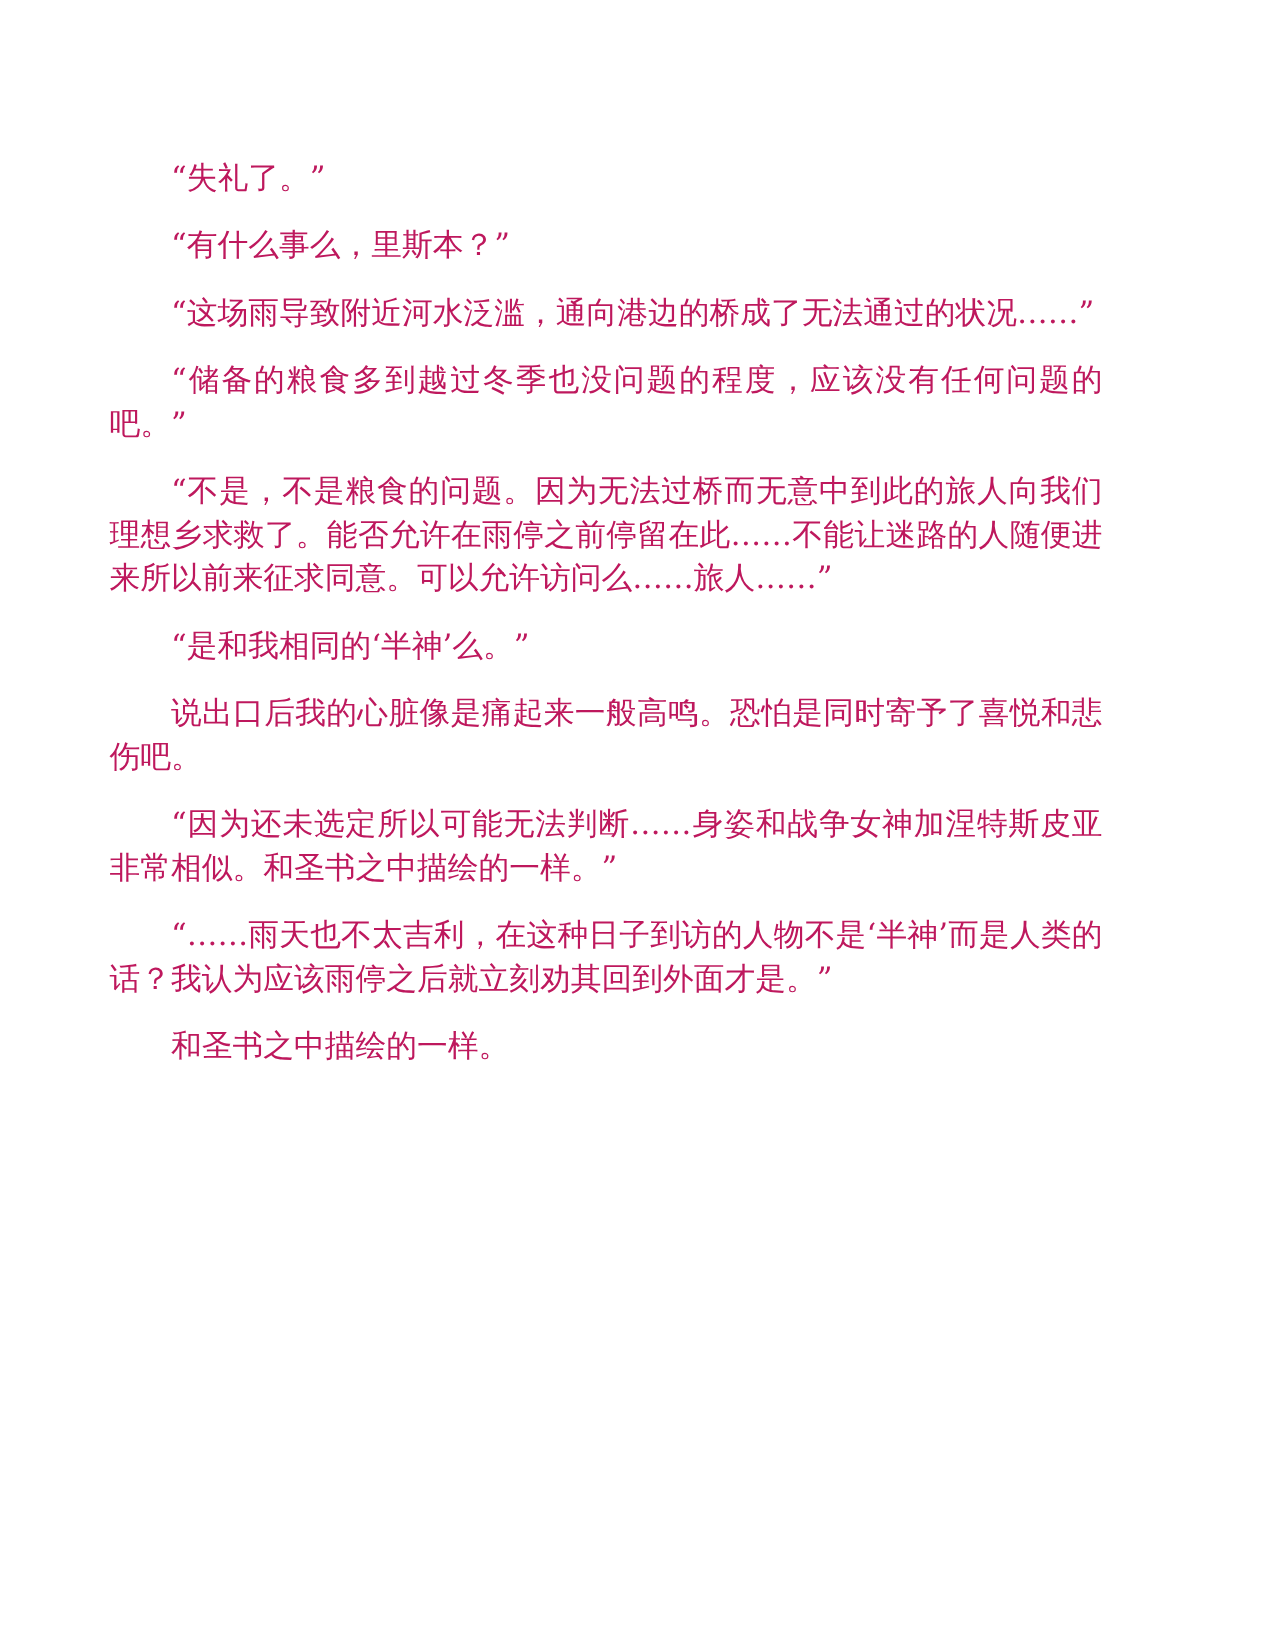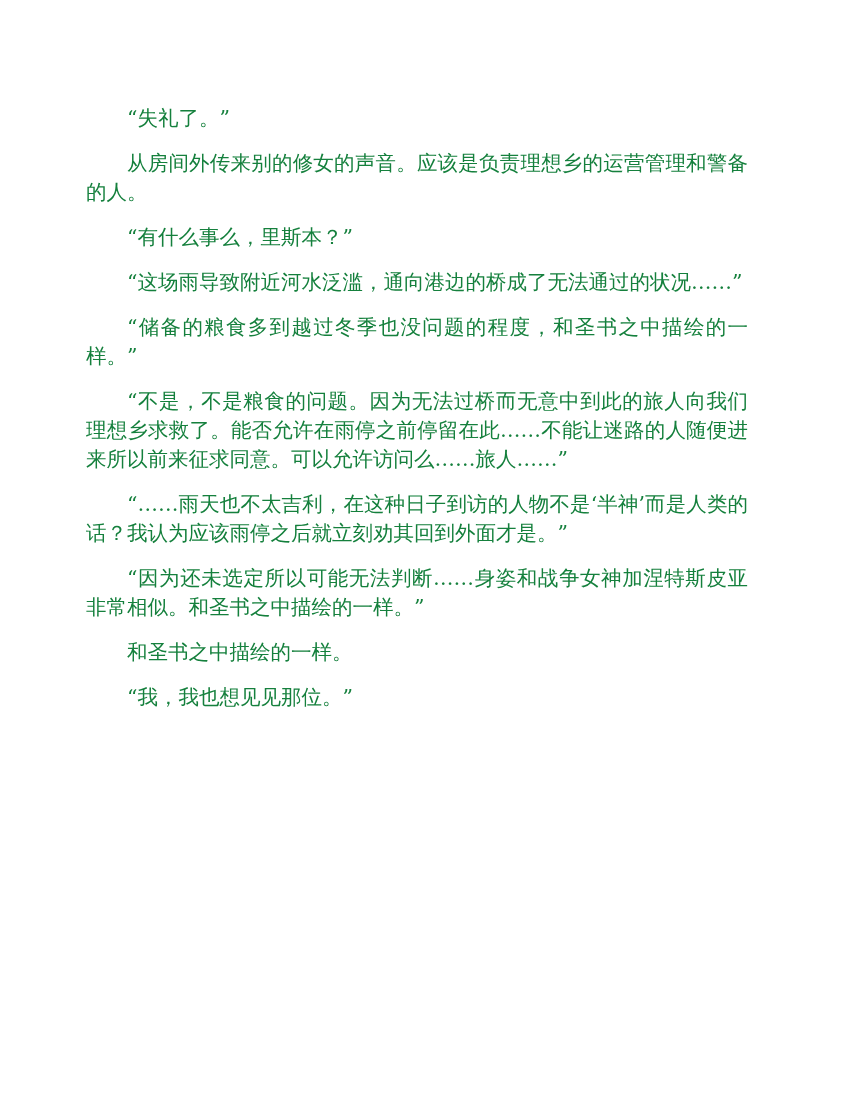--- a/index.html
+++ b/index.html
@@ -8,42 +8,42 @@
       background: #ffffff;
     }
     body {
       width: 850px;
       height: 1100px;
       overflow: hidden;
       position: relative;
     }
     .page {
       position: absolute;
-      left: 86px;
+      left: 73px;
       top: 104px;
       width: 662px;
       font-family: "DejaVu Serif", "Liberation Serif", serif;
       font-size: 20.5px;
       line-height: 29px;
-      color: #15803d;
+      color: #be185d;
     }
     .para {
       margin: 0 0 16px 0;
       text-indent: 2em;
       text-align: justify;
       word-break: break-all;
     }
   </style>
 </head>
 <body>
 
 <div class="page">
   <p class="para">“失礼了。”</p>
-  <p class="para">从房间外传来别的修女的声音。应该是负责理想乡的运营管理和警备的人。</p>
   <p class="para">“有什么事么，里斯本？”</p>
   <p class="para">“这场雨导致附近河水泛滥，通向港边的桥成了无法通过的状况……”</p>
-  <p class="para">“储备的粮食多到越过冬季也没问题的程度，和圣书之中描绘的一样。”</p>
+  <p class="para">“储备的粮食多到越过冬季也没问题的程度，应该没有任何问题的吧。”</p>
   <p class="para">“不是，不是粮食的问题。因为无法过桥而无意中到此的旅人向我们理想乡求救了。能否允许在雨停之前停留在此……不能让迷路的人随便进来所以前来征求同意。可以允许访问么……旅人……”</p>
+  <p class="para">“是和我相同的‘半神’么。”</p>
+  <p class="para">说出口后我的心脏像是痛起来一般高鸣。恐怕是同时寄予了喜悦和悲伤吧。</p>
+  <p class="para">“因为还未选定所以可能无法判断……身姿和战争女神加涅特斯皮亚非常相似。和圣书之中描绘的一样。”</p>
   <p class="para">“……雨天也不太吉利，在这种日子到访的人物不是‘半神’而是人类的话？我认为应该雨停之后就立刻劝其回到外面才是。”</p>
-  <p class="para">“因为还未选定所以可能无法判断……身姿和战争女神加涅特斯皮亚非常相似。和圣书之中描绘的一样。”</p>
   <p class="para">和圣书之中描绘的一样。</p>
-  <p class="para">“我，我也想见见那位。”</p>
 </div>
 
 </body></html>

